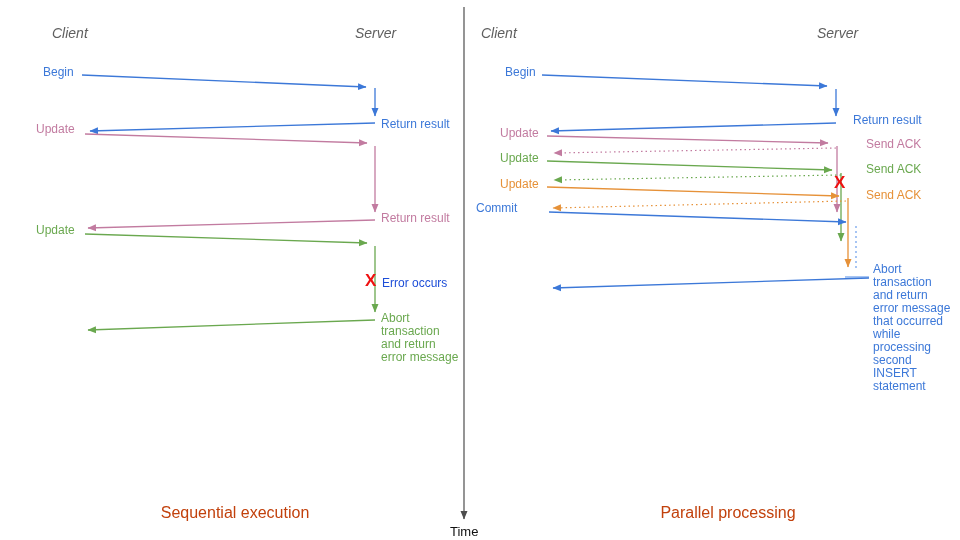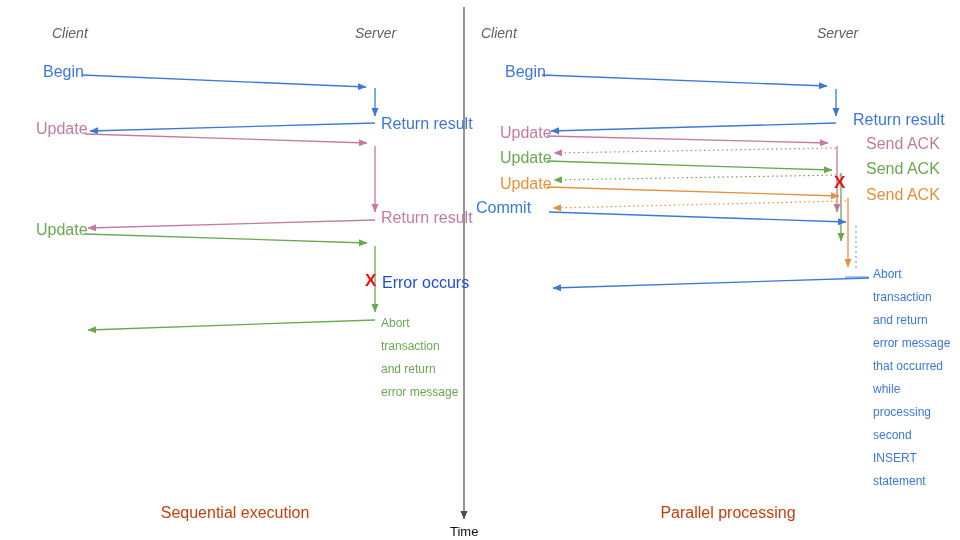--- a/index.html
+++ b/index.html
@@ -1,24 +1,24 @@
 <!DOCTYPE html>
 <html><head>
 <meta charset="utf-8">
 <style>
   html,body{margin:0;padding:0;background:#ffffff;}
   .canvas{
     position:relative;width:960px;height:540px;background:#ffffff;overflow:hidden;
     font-family:"Liberation Sans","DejaVu Sans",sans-serif;
   }
   .lines{position:absolute;left:0;top:0;width:960px;height:540px;}
-  .lbl{position:absolute;font-size:16px;white-space:nowrap;line-height:14px;}
+  .lbl{position:absolute;font-size:12px;white-space:nowrap;line-height:14px;}
   .hdr{position:absolute;font-size:14px;font-style:italic;color:#5f5f5f;white-space:nowrap;}
   .cap{position:absolute;font-size:16px;color:#c2410c;text-align:center;width:230px;white-space:nowrap;}
-  .note{position:absolute;font-size:12px;line-height:23px;width:80px;white-space:normal;}
+  .note{position:absolute;font-size:12px;line-height:13px;width:80px;white-space:normal;}
   .xmark{position:absolute;font-size:17px;font-weight:bold;color:#ee1111;line-height:17px;}
   .blue{color:#3c78d8;}
   .pink{color:#c27ba0;}
   .green{color:#6aa84f;}
   .orange{color:#e69138;}
   .red{color:#1d4ed8;}
   .time{position:absolute;font-size:13px;color:#111111;white-space:nowrap;}
 </style>
 </head>
 <body>

